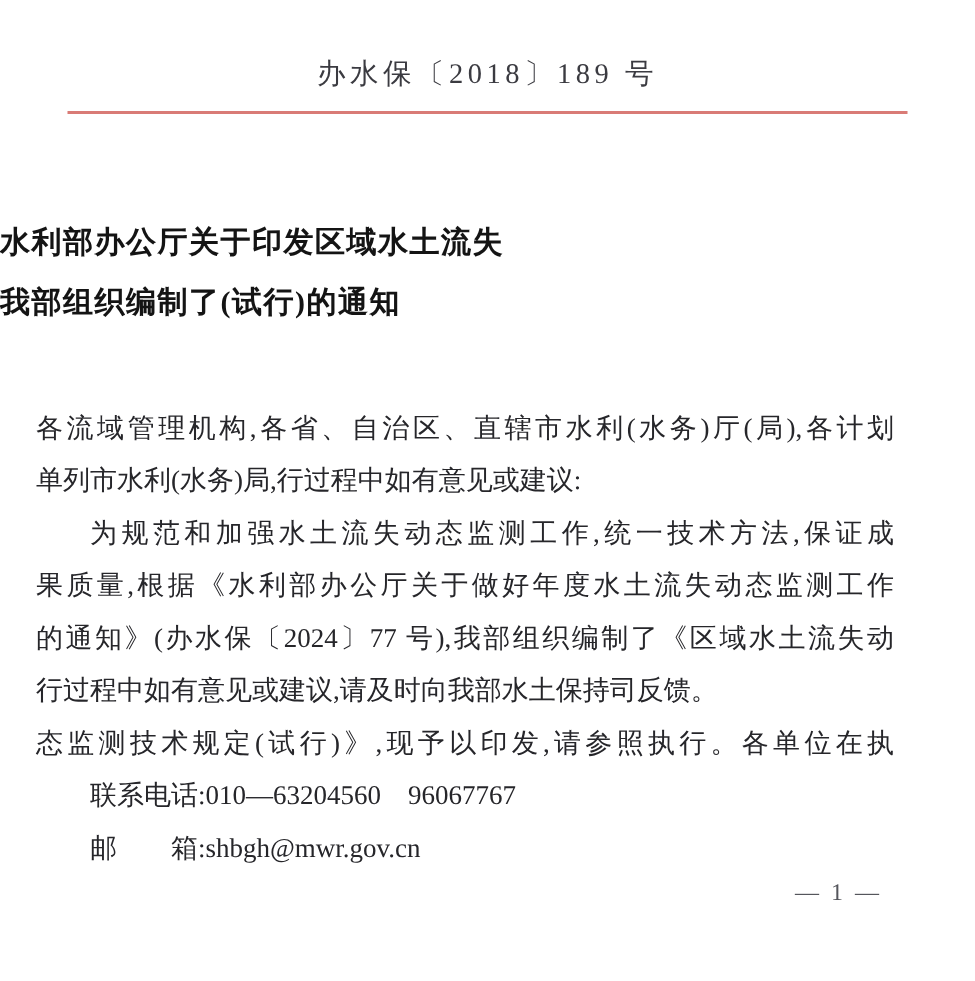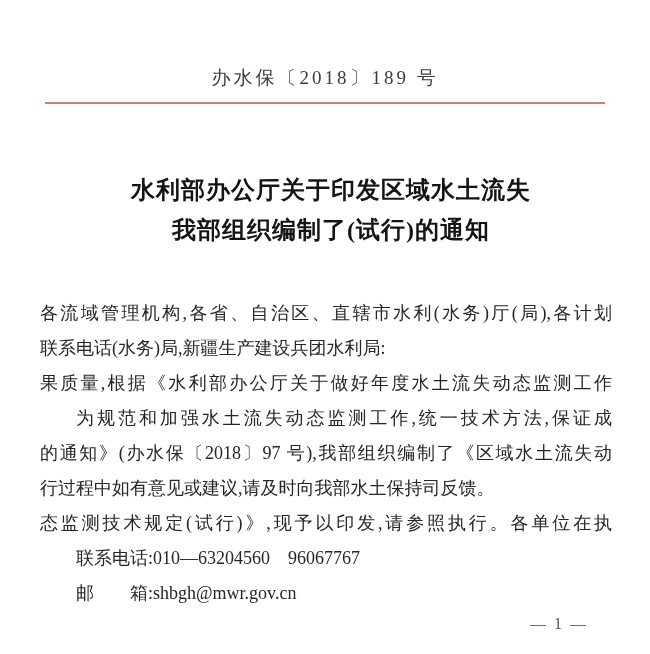--- a/index.html
+++ b/index.html
@@ -15,40 +15,37 @@
     overflow: hidden;
     font-family: "Liberation Serif", "DejaVu Serif", serif;
   }
   .doc-number {
     padding-top: 38px;
     text-align: center;
     font-size: 19px;
     line-height: 24px;
     letter-spacing: 3px;
     color: var(--header-text, #3b3b41);
-    margin-top: 28px;
   }
   .red-divider {
     width: 560px;
     height: 2px;
     margin: 12px auto 0 auto;
     background: var(--accent-line, #d97b76);
   }
   .doc-title {
     margin-top: 66px;
-    text-align: center;
-    font-size: 24px;
+    font-size: 20px;
     font-weight: bold;
     line-height: 40px;
     letter-spacing: 1px;
     color: var(--title-text, #141414);
-    padding-left: 12px;
   }
   .body-block {
-    margin: 46px 38px 0 40px;
+    margin: 46px 38px 0 24px;
     width: 572px;
     font-size: 18px;
     line-height: 35px;
     color: var(--body-text, #26262a);
   }
   .body-line {
     white-space: pre-wrap;
   }
   .body-line.indent {
     text-indent: 2em;
@@ -76,24 +73,24 @@
 
   <div class="red-divider"></div>
 
   <div class="doc-title">
     <div>水利部办公厅关于印发区域水土流失</div>
     <div>我部组织编制了(试行)的通知</div>
   </div>
 
   <div class="body-block">
     <div class="body-line fill">各流域管理机构,各省、自治区、直辖市水利(水务)厅(局),各计划</div>
-    <div class="body-line">联系电话(水务)局,新疆生产建设兵团水利局:</div>
+    <div class="body-line">单列市水利(水务)局,行过程中如有意见或建议:</div>
+    <div class="body-line indent fill">为规范和加强水土流失动态监测工作,统一技术方法,保证成</div>
     <div class="body-line fill">果质量,根据《水利部办公厅关于做好年度水土流失动态监测工作</div>
-    <div class="body-line indent fill">为规范和加强水土流失动态监测工作,统一技术方法,保证成</div>
-    <div class="body-line fill">的通知》(办水保〔2018〕97 号),我部组织编制了《区域水土流失动</div>
+    <div class="body-line fill">的通知》(办水保〔2024〕77 号),我部组织编制了《区域水土流失动</div>
     <div class="body-line">行过程中如有意见或建议,请及时向我部水土保持司反馈。</div>
     <div class="body-line fill">态监测技术规定(试行)》,现予以印发,请参照执行。各单位在执</div>
     <div class="body-line indent">联系电话:010—63204560　96067767</div>
     <div class="body-line indent">邮　　箱:shbgh@mwr.gov.cn</div>
   </div>
 
   <div class="page-number">— 1 —</div>
 
 </div>
 

